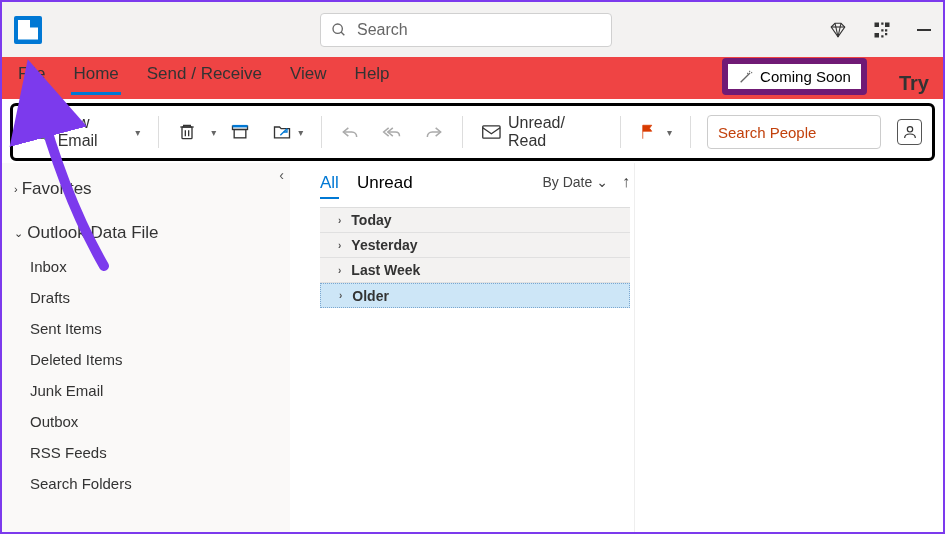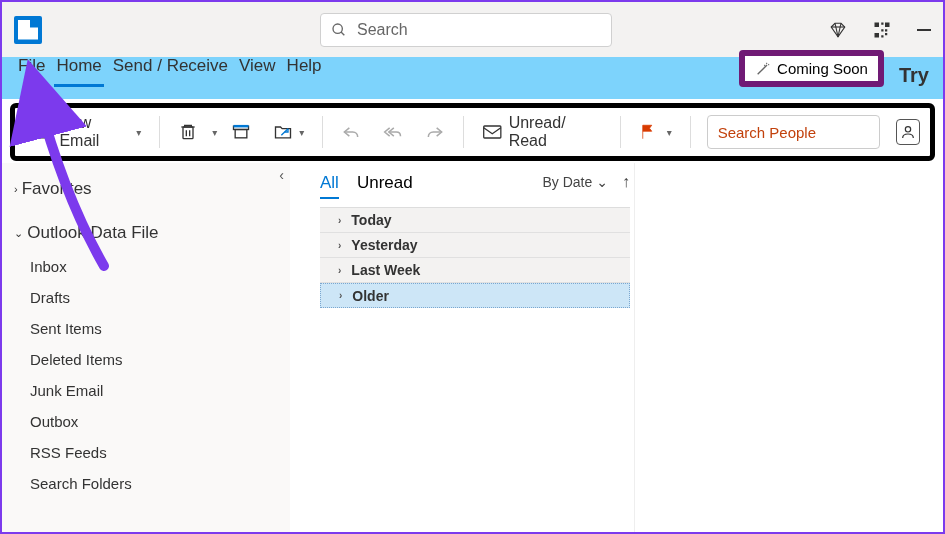--- a/index.html
+++ b/index.html
@@ -10,28 +10,28 @@
 .app-logo { width: 28px; height: 28px; background: #0078d4; border-radius: 2px; position: relative; margin-right: 8px; }
 .app-logo::after { content: ""; position: absolute; left: 4px; top: 4px; right: 4px; bottom: 4px; background: #fff; clip-path: polygon(0 0, 60% 0, 60% 40%, 100% 40%, 100% 100%, 0 100%); }
 .searchbar { margin-left: 270px; width: 292px; height: 34px; background: #fff; border: 1px solid #d0d0d0; border-radius: 4px; display: flex; align-items: center; padding: 0 10px; color: #666; }
 .searchbar svg { width: 16px; height: 16px; margin-right: 10px; }
 .spacer { flex: 1; }
 .titlebar-icons { display: flex; gap: 26px; align-items: center; }
 .titlebar-icons svg, .titlebar-icons .ic { width: 18px; height: 18px; color: #444; }
 .min { width: 14px; height: 2px; background: #333; }
 
 
-.menutabs { height: 42px; display: flex; align-items: flex-end; background: #7dd3fc; padding: 0 14px 12px 14px; gap: 7px; }
+.menutabs { height: 42px; display: flex; align-items: flex-end; background: #ef4444; padding: 0 14px 4px 14px; gap: 24px; }
 .menutab { font-size: 17px; color: #333; padding: 6px 2px 8px; cursor: pointer; border-bottom: 3px solid transparent; position: relative; }
 .menutab.active { border-bottom-color: #0078d4; }
 .coming-btn { margin-left: auto; background: #fff; border: 6px solid #701a75; border-radius: 4px; padding: 4px 10px; font-size: 15px; display: flex; align-items: center; gap: 6px; }
 .try-txt { margin-left: 8px; font-size: 20px; color: #333; font-weight: bold; }
 
 
-.ribbon { height: 58px; background: #fff; border: 5px solid #000000; border-radius: 6px; margin: 4px 8px 2px 8px; display: flex; align-items: center; padding: 0 10px; gap: 6px; }
+.ribbon { height: 58px; background: #fff; border: 3px solid #000000; border-radius: 6px; margin: 4px 8px 2px 8px; display: flex; align-items: center; padding: 0 10px; gap: 6px; }
 .rbtn { display: flex; align-items: center; justify-content: center; height: 36px; padding: 0 8px; border-radius: 4px; cursor: pointer; color: #333; gap: 6px; }
 .new-email svg { width: 22px; height: 18px; }
 .new-email-txt { font-size: 16px; }
 .caret { font-size: 10px; color: #666; }
 .sep { width: 1px; height: 32px; background: #ddd; margin: 0 4px; }
 .iconbtn svg { width: 20px; height: 20px; }
 .dim svg { color: #aaa; }
 .unread-read { font-size: 16px; }
 .flag-ic { display: flex; align-items: center; }
 .search-people { margin-left: 6px; width: 183px; height: 34px; border: 1px solid #ccc; border-radius: 4px; padding: 0 10px; font-size: 15px; color: #c2410c; display: flex; align-items: center; }

